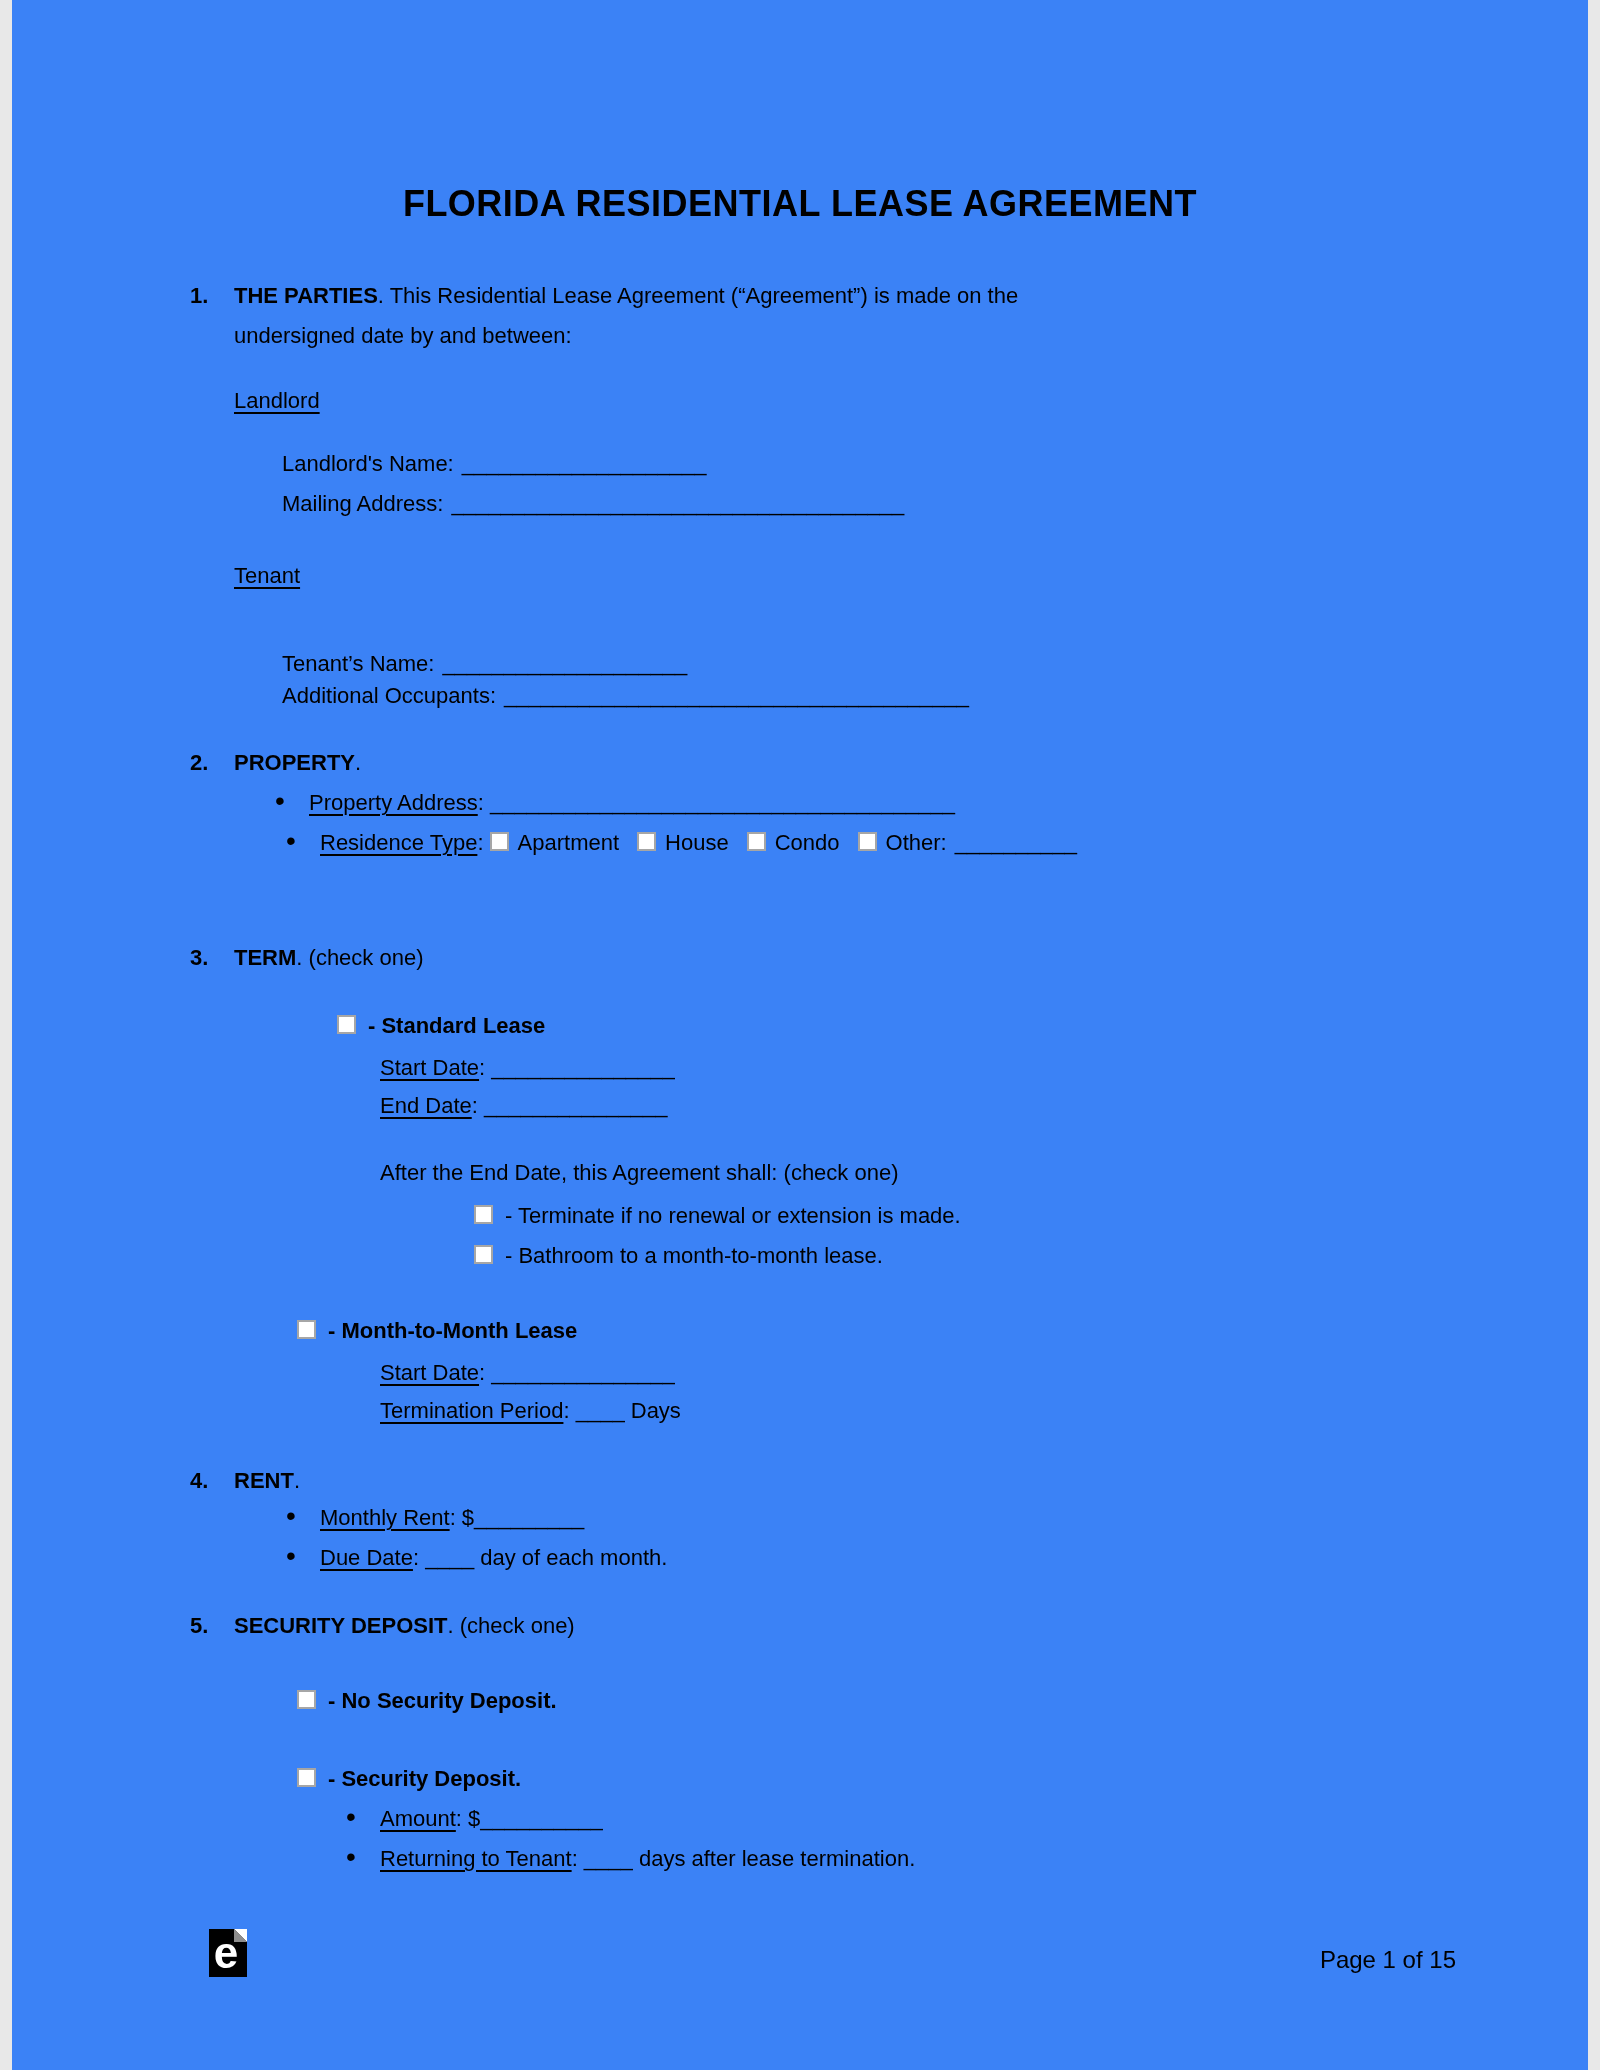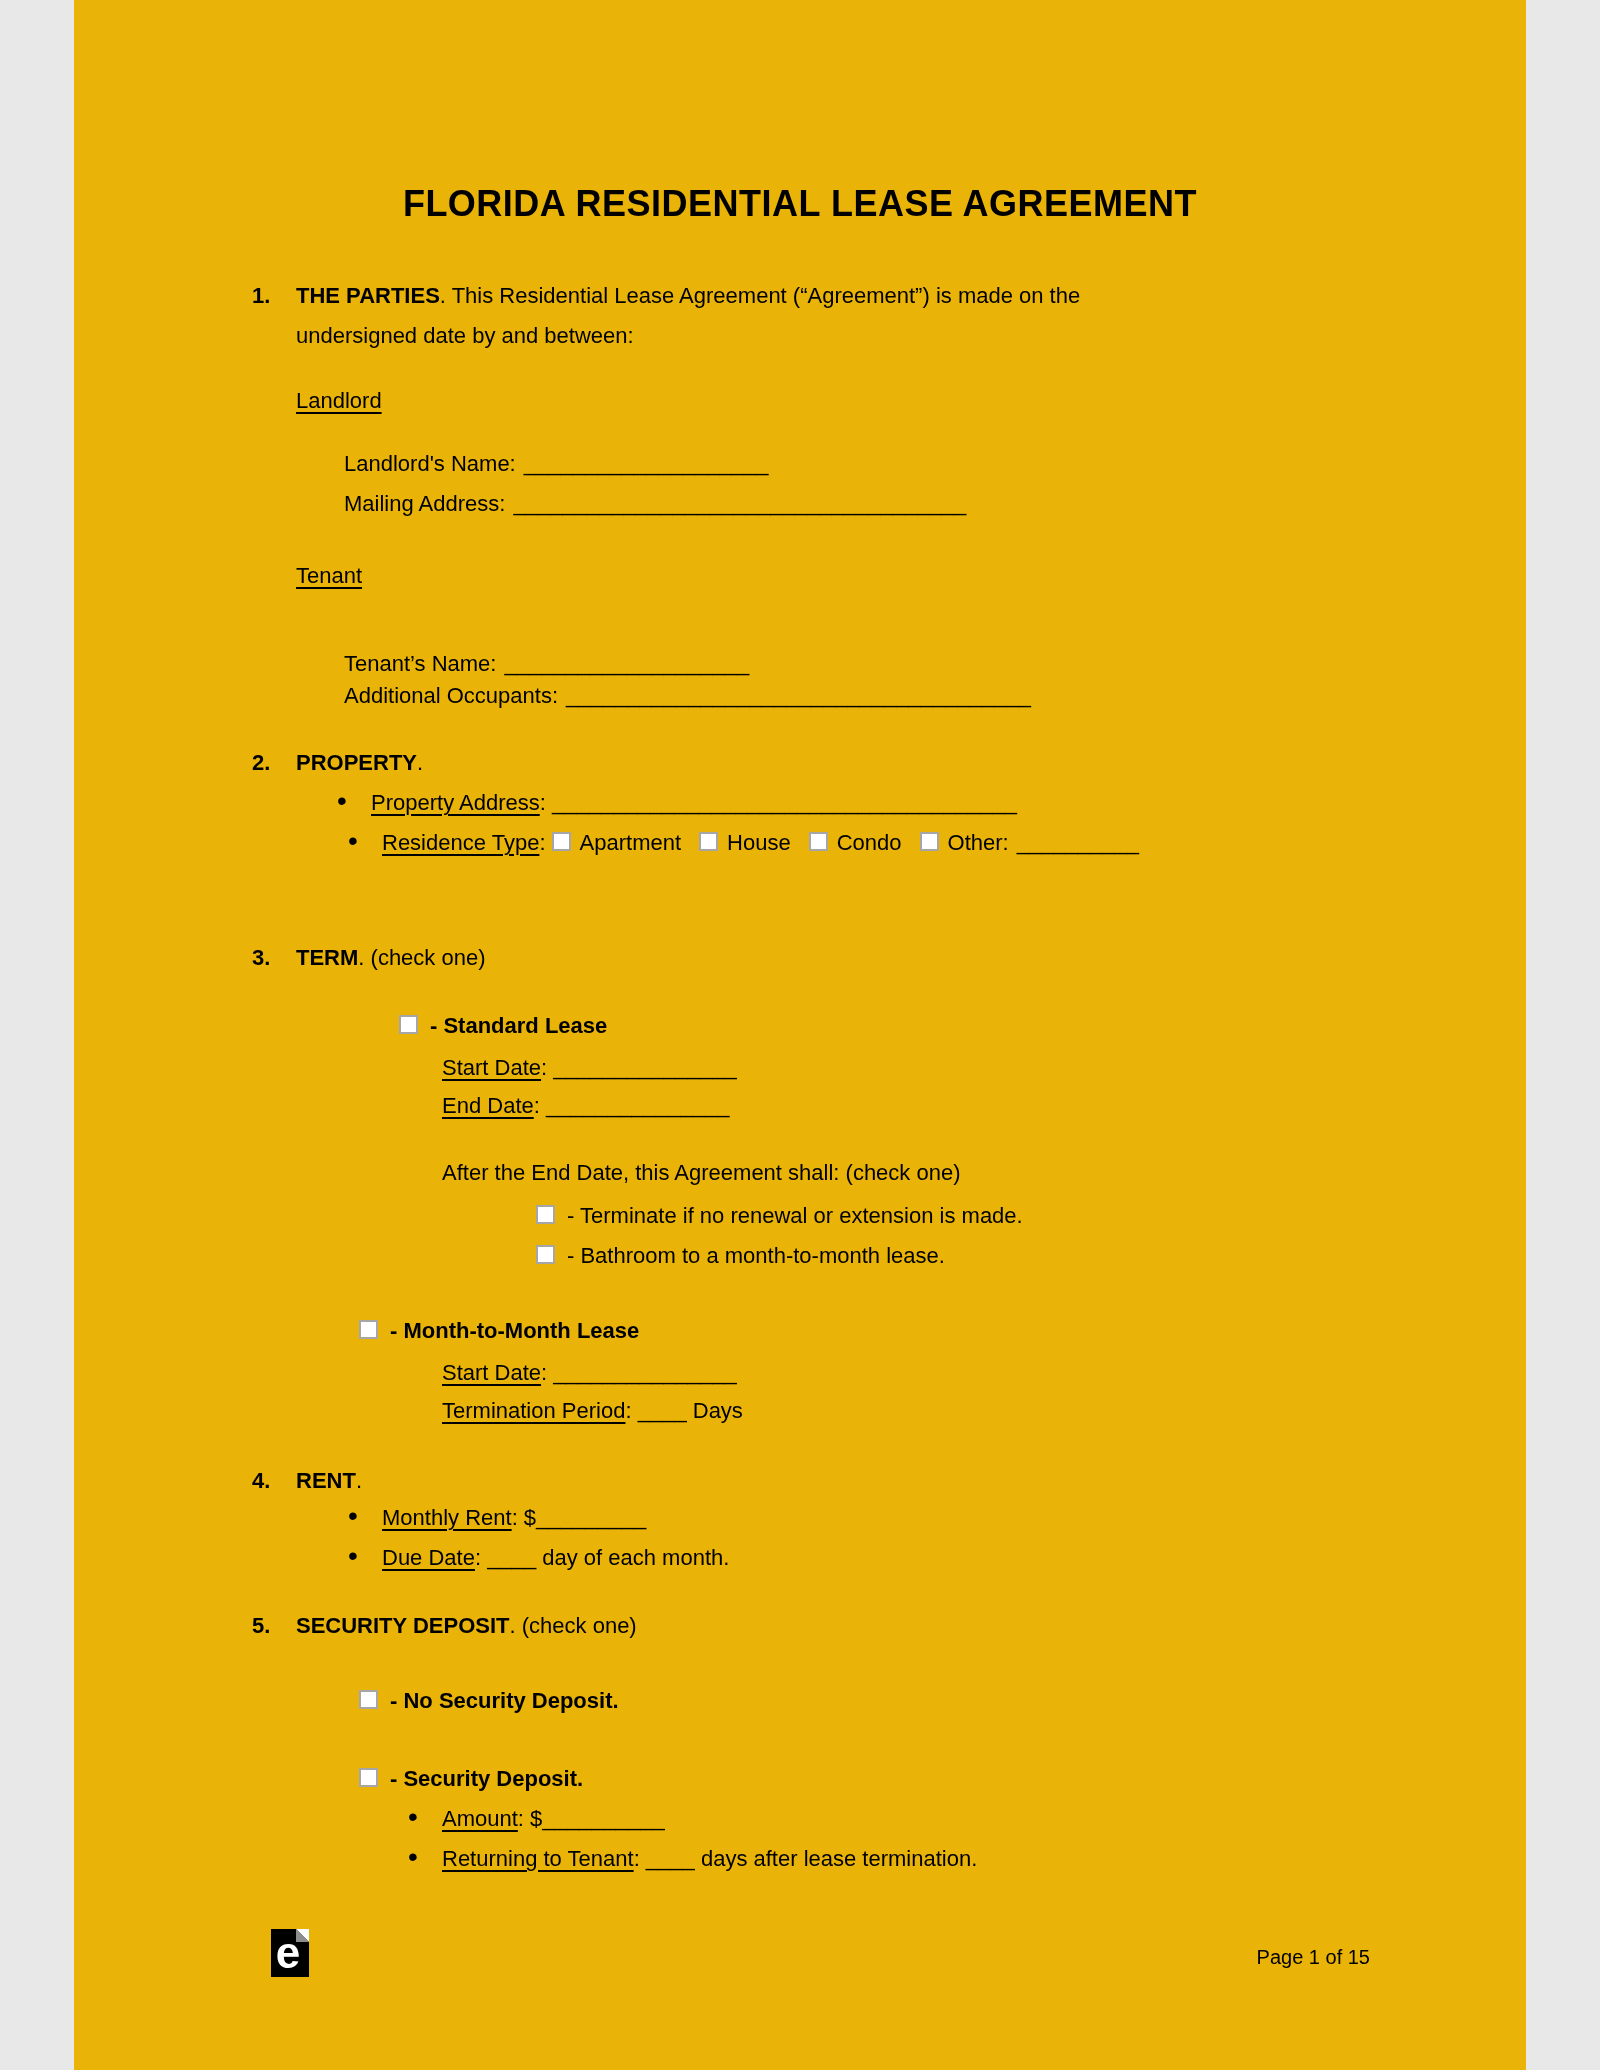--- a/index.html
+++ b/index.html
@@ -1,19 +1,19 @@
 <!DOCTYPE html>
 <html><head>
 <meta charset="utf-8">
 <style>
   html,body{margin:0;padding:0;background:#e8e8e8;}
   .page{
     position:relative;
-    width:1452px;height:2070px;
-    background:#eab308;
+    width:1576px;height:2070px;
+    background:#3b82f6;
     font-family:"Liberation Sans","DejaVu Sans",sans-serif;
     color:#000;
     overflow:hidden;
     margin:0 auto;
   }
   .title{
     position:absolute;top:183px;left:0;width:100%;
     text-align:center;font-size:36px;font-weight:bold;letter-spacing:.5px;
   }
   .row{position:absolute;font-size:22px;line-height:33px;white-space:nowrap;}
@@ -42,21 +42,21 @@
     border-top:13px solid #fff;border-left:13px solid transparent;
   }
   .logo::after{
     content:"";position:absolute;top:0;right:0;
     border-bottom:13px solid #8d8d8d;border-right:13px solid transparent;
   }
   .logo-e{
     position:absolute;left:0;top:1px;width:34px;height:48px;
     color:#fff;font-weight:bold;font-size:44px;line-height:46px;text-align:center;
   }
-  .pageno{position:absolute;top:1946px;right:156px;font-size:20px;}
+  .pageno{position:absolute;top:1946px;right:132px;font-size:24px;}
 </style>
 </head>
 <body>
 
 <div class="page">
 
   <div class="title">FLORIDA RESIDENTIAL LEASE AGREEMENT</div>
 
   <div class="row" style="top:279px;left:0;width:100%;">
       <span class="num">1.</span>

